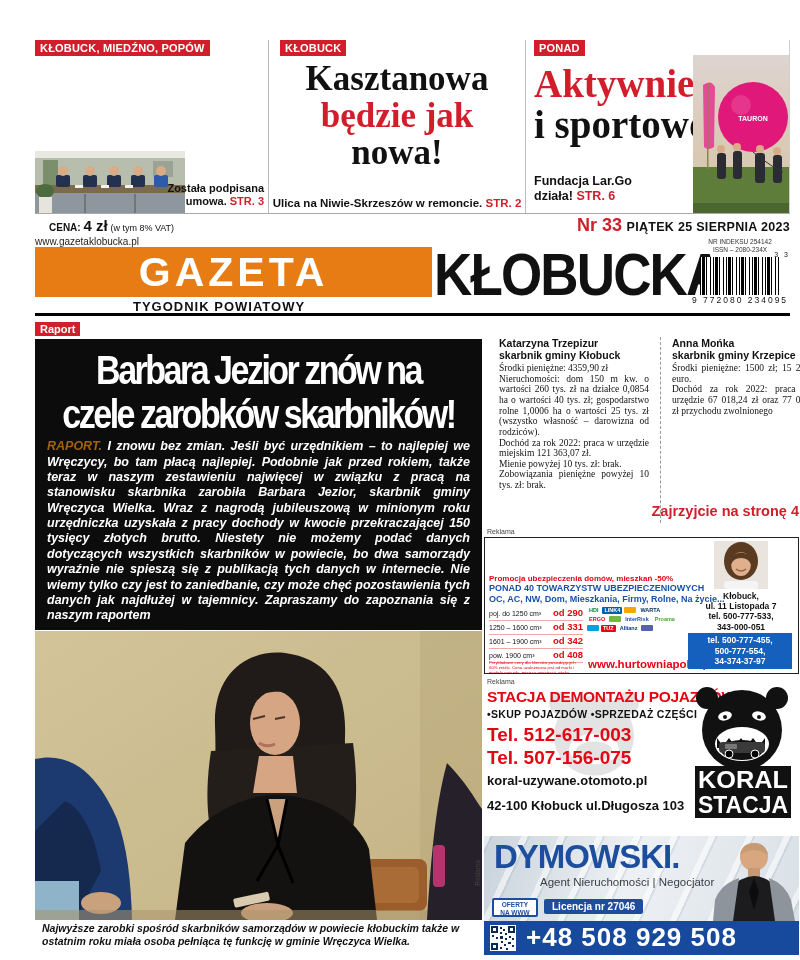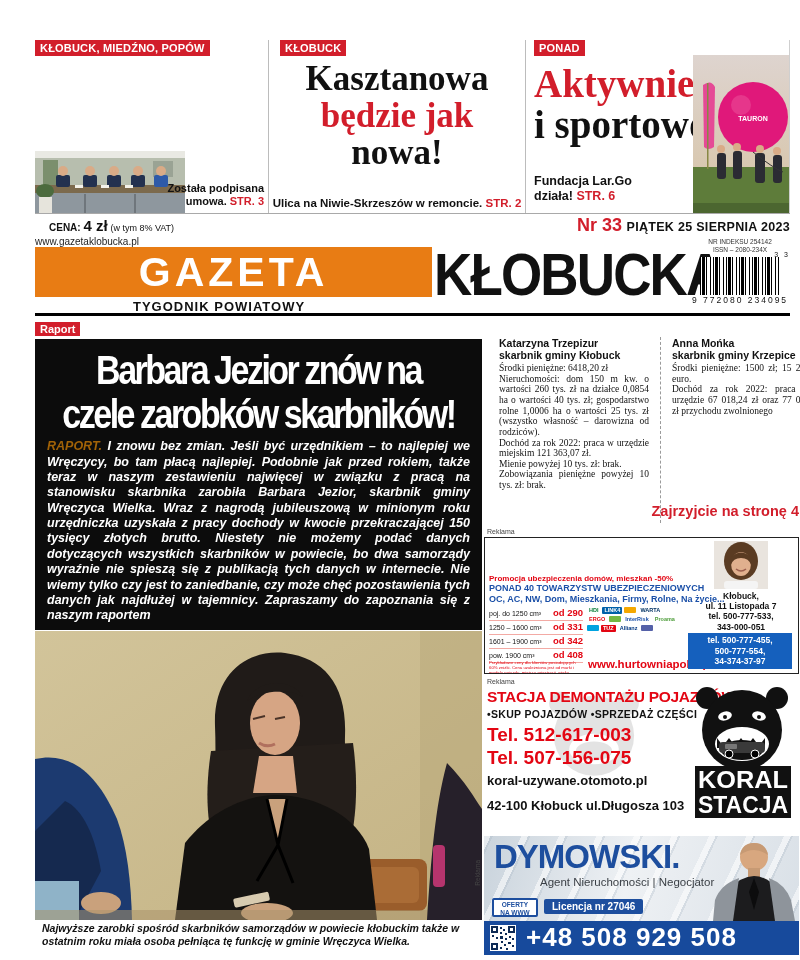--- a/index.html
+++ b/index.html
@@ -321,21 +321,21 @@
 
     <path d="M412,132 C430,150 440,168 447,178 L447,289 L392,289 C396,230 400,175 412,132 Z" fill="#26202a"></path>
     <rect x="398" y="214" width="12" height="42" rx="4" fill="#b5346d"></rect>
   </svg>
   <div class="photo-cap">Najwyższe zarobki spośród skarbników samorządów w powiecie kłobuckim także w ostatnim roku miała osoba pełniąca tę funkcję w gminie Wręczyca Wielka.</div>
 
   <div class="profiles">
     <div class="pcol">
       <div class="pname">Katarzyna Trzepizur</div>
       <div class="pname">skarbnik gminy Kłobuck</div>
-      <p class="pbody">Środki pieniężne: 6418,20 zł</p>
+      <p class="pbody">Środki pieniężne: 4359,90 zł</p>
       <p class="pbody">Nieruchomości: dom 150 m kw. o wartości 260 tys. zł na działce 0,0854 ha o wartości 40 tys. zł; gospodarstwo rolne 1,0006 ha o wartości 25 tys. zł (wszystko własność – darowizna od rodziców).</p>
       <p class="pbody">Dochód za rok 2022: praca w urzędzie miejskim 121 363,07 zł.</p>
       <p class="pbody">Mienie powyżej 10 tys. zł: brak.</p>
       <p class="pbody">Zobowiązania pieniężne powyżej 10 tys. zł: brak.</p>
     </div>
     <div class="pcol pcol2">
       <div class="pname">Anna Mońka</div>
       <div class="pname">skarbnik gminy Krzepice</div>
       <p class="pbody">Środki pieniężne: 1500 zł; 15 223 euro.</p>
       <p class="pbody">Dochód za rok 2022: praca w urzędzie 67 018,24 zł oraz 77 048 zł przychodu zwolnionego</p>

